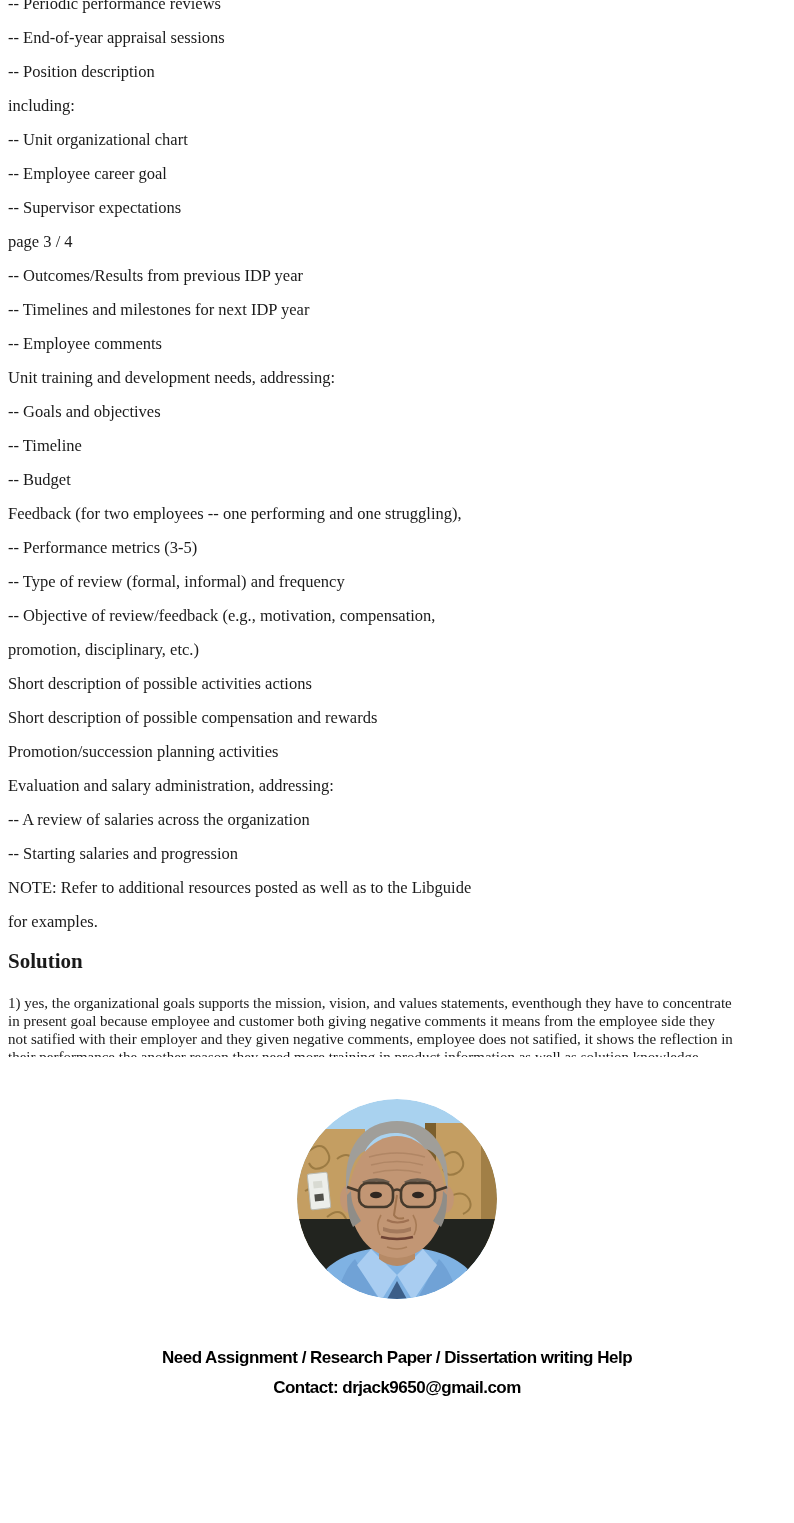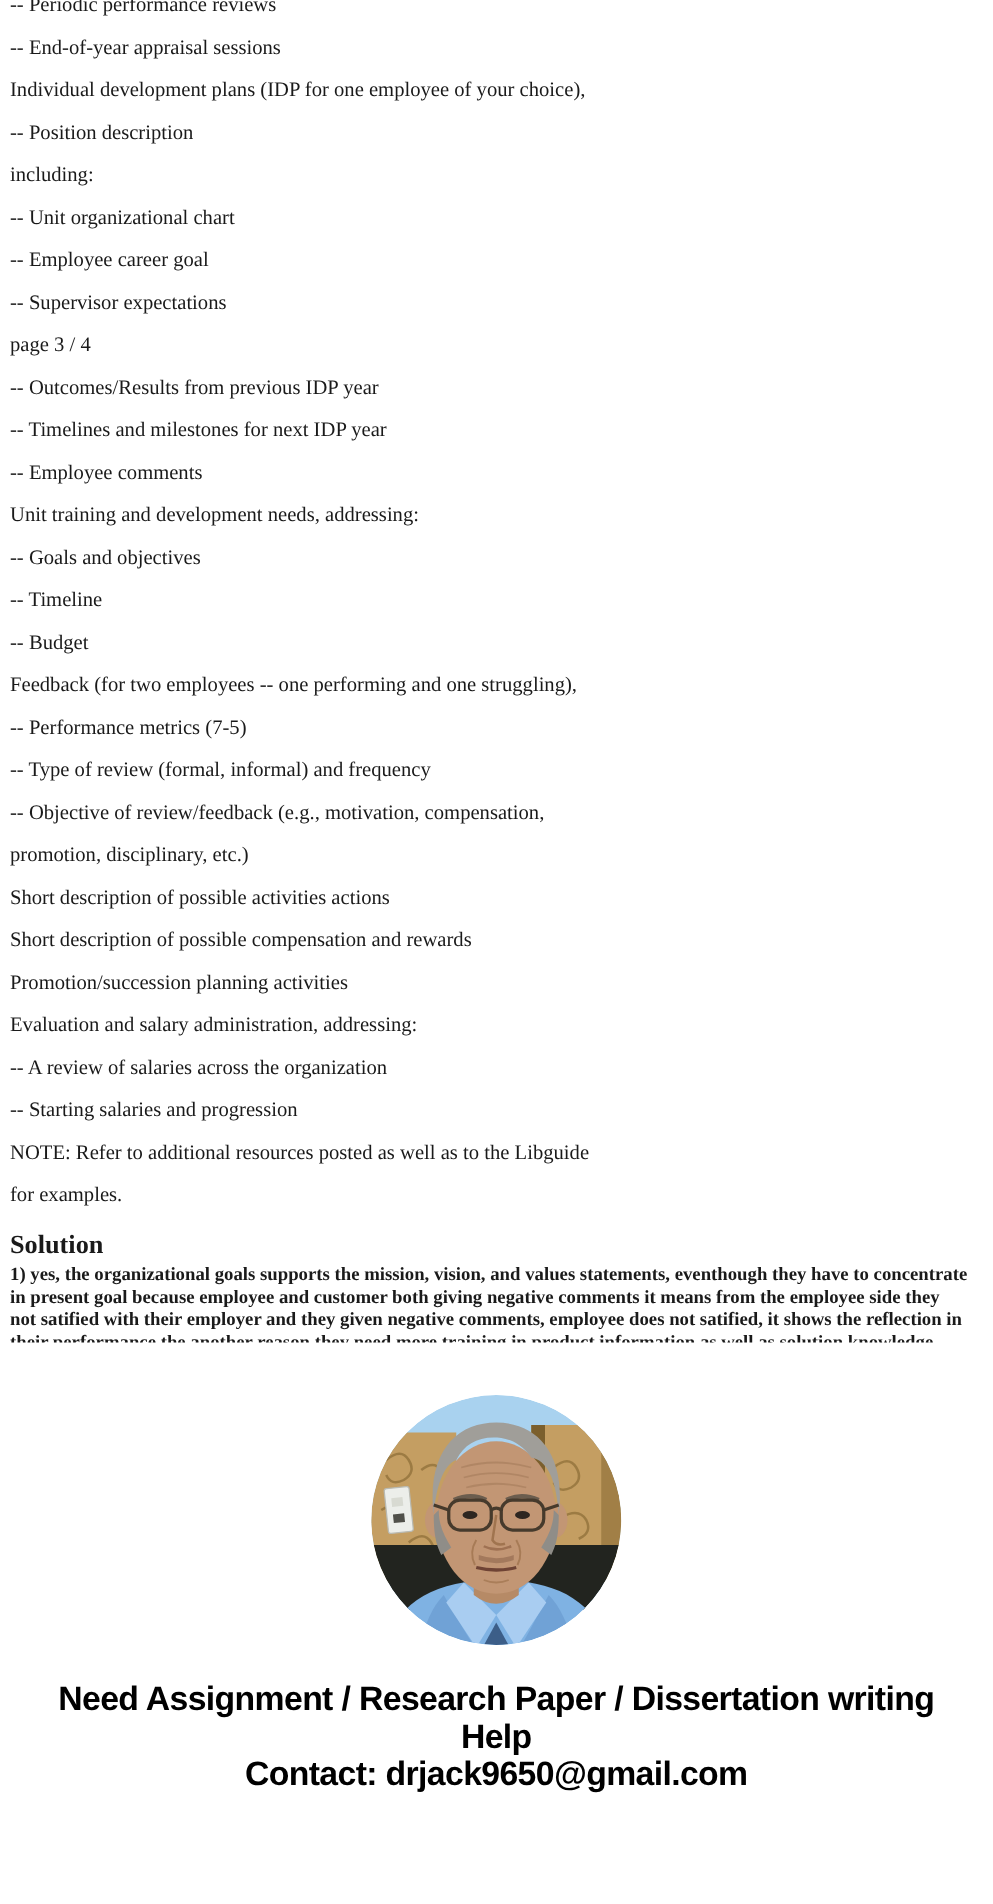--- a/index.html
+++ b/index.html
@@ -19,57 +19,56 @@
     width:794px;height:1523px;overflow:hidden;
     background:var(--page-bg);color:var(--text);
     font-family:"Liberation Serif","DejaVu Serif",serif;
   }
   .doc-list{margin-top:-13px;padding-left:8px;font-size:16.5px;}
   .doc-list .line{line-height:34px;white-space:nowrap;}
   .solution-heading{
     margin:9px 16px 0 8px;font-size:21px;font-weight:bold;line-height:26px;
   }
   .para{
-    margin:3px 0 0 8px;height:63px;overflow:hidden;
-    font-size:15px;line-height:18px;font-weight:bold;
+    margin:20px 0 0 8px;height:63px;overflow:hidden;
+    font-size:15px;line-height:18px;
   }
   .para .line{white-space:nowrap;}
   .photo-row{margin-top:42px;display:flex;justify-content:center;}
   .photo-row svg{display:block;border-radius:50%;}
   .footer{
-    margin:28px auto 0;max-width:744px;text-align:center;
+    margin:44px auto 0;max-width:744px;text-align:center;
     font-family:"Liberation Sans","DejaVu Sans",sans-serif;
-    font-weight:700;font-size:27px;line-height:30px;letter-spacing:-0.5px;
+    font-weight:700;font-size:17px;line-height:30px;letter-spacing:-0.5px;
     color:var(--footer-text);
   }
 </style>
 </head>
 <body>
 
 <main>
 
   <section class="doc-list">
       <div class="line">-- Periodic performance reviews</div>
       <div class="line">-- End-of-year appraisal sessions</div>
-      <div class="line">Individual development plans (IDP for one employee of your choice),</div>
       <div class="line">-- Position description</div>
       <div class="line">including:</div>
       <div class="line">-- Unit organizational chart</div>
       <div class="line">-- Employee career goal</div>
       <div class="line">-- Supervisor expectations</div>
       <div class="line">page 3 / 4</div>
       <div class="line">-- Outcomes/Results from previous IDP year</div>
       <div class="line">-- Timelines and milestones for next IDP year</div>
       <div class="line">-- Employee comments</div>
       <div class="line">Unit training and development needs, addressing:</div>
       <div class="line">-- Goals and objectives</div>
       <div class="line">-- Timeline</div>
       <div class="line">-- Budget</div>
       <div class="line">Feedback (for two employees -- one performing and one struggling),</div>
-      <div class="line">-- Performance metrics (7-5)</div>
+      <div class="line">-- Performance metrics (3-5)</div>
       <div class="line">-- Type of review (formal, informal) and frequency</div>
       <div class="line">-- Objective of review/feedback (e.g., motivation, compensation,</div>
       <div class="line">promotion, disciplinary, etc.)</div>
       <div class="line">Short description of possible activities actions</div>
       <div class="line">Short description of possible compensation and rewards</div>
       <div class="line">Promotion/succession planning activities</div>
       <div class="line">Evaluation and salary administration, addressing:</div>
       <div class="line">-- A review of salaries across the organization</div>
       <div class="line">-- Starting salaries and progression</div>
       <div class="line">NOTE: Refer to additional resources posted as well as to the Libguide</div>

